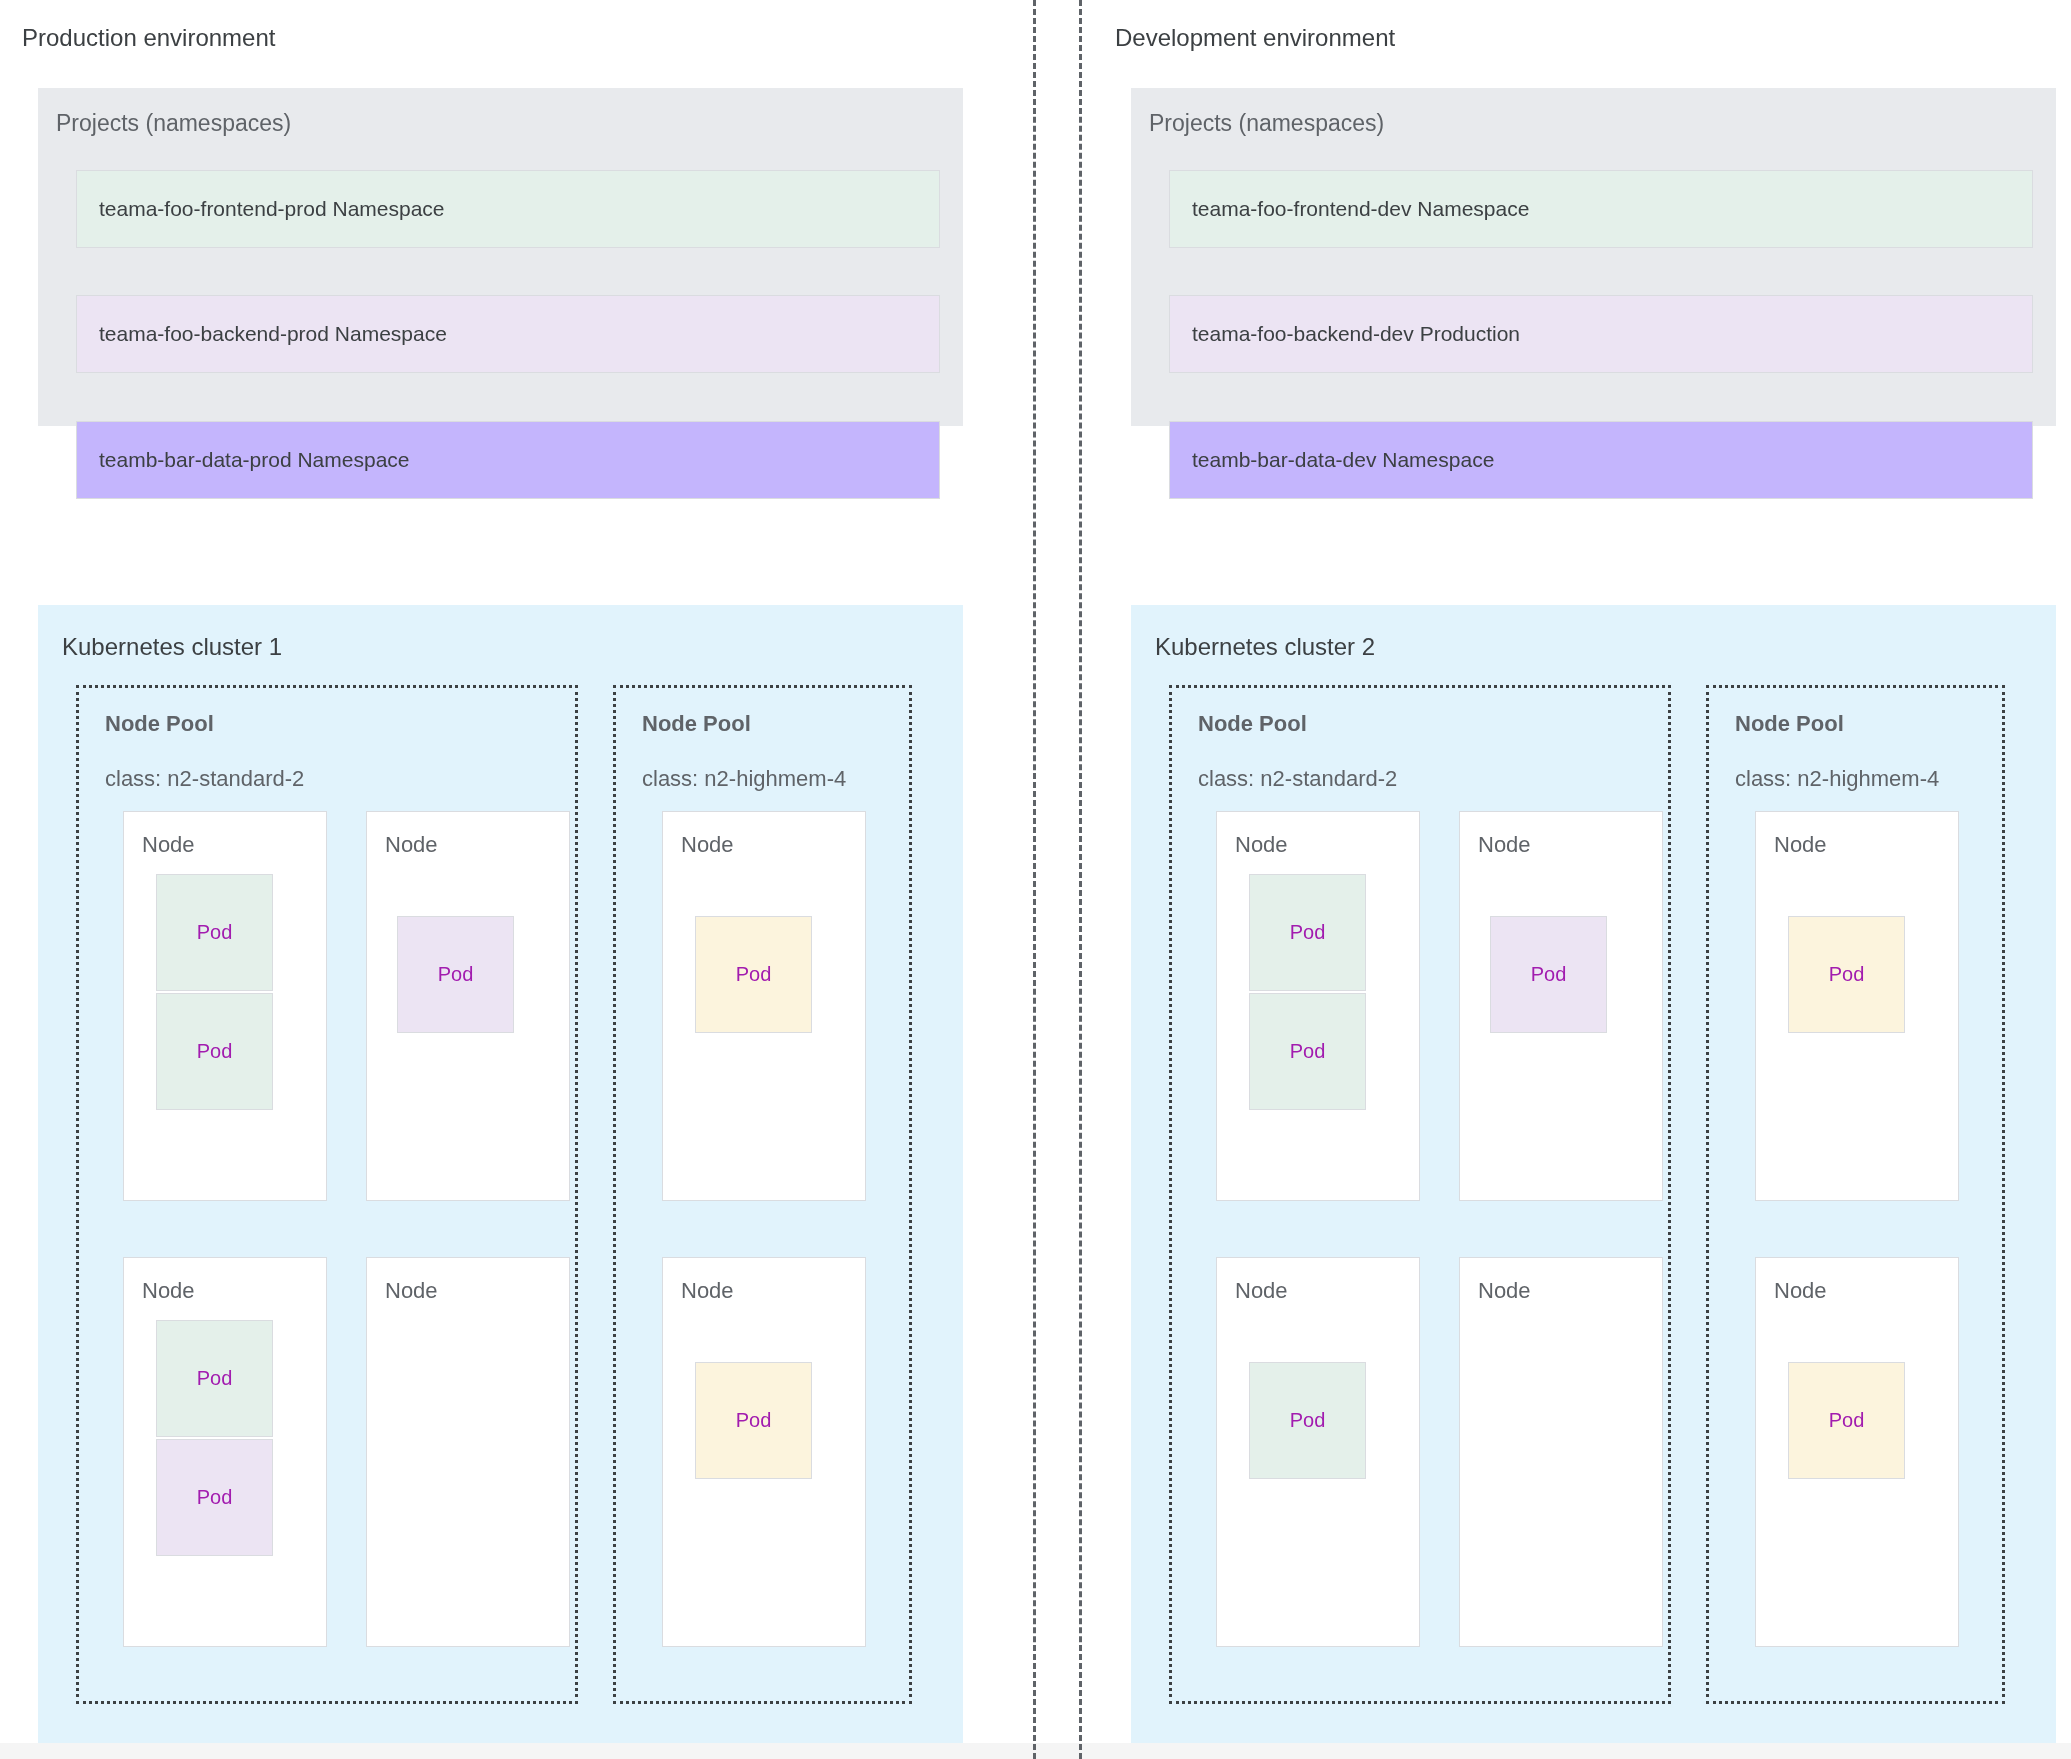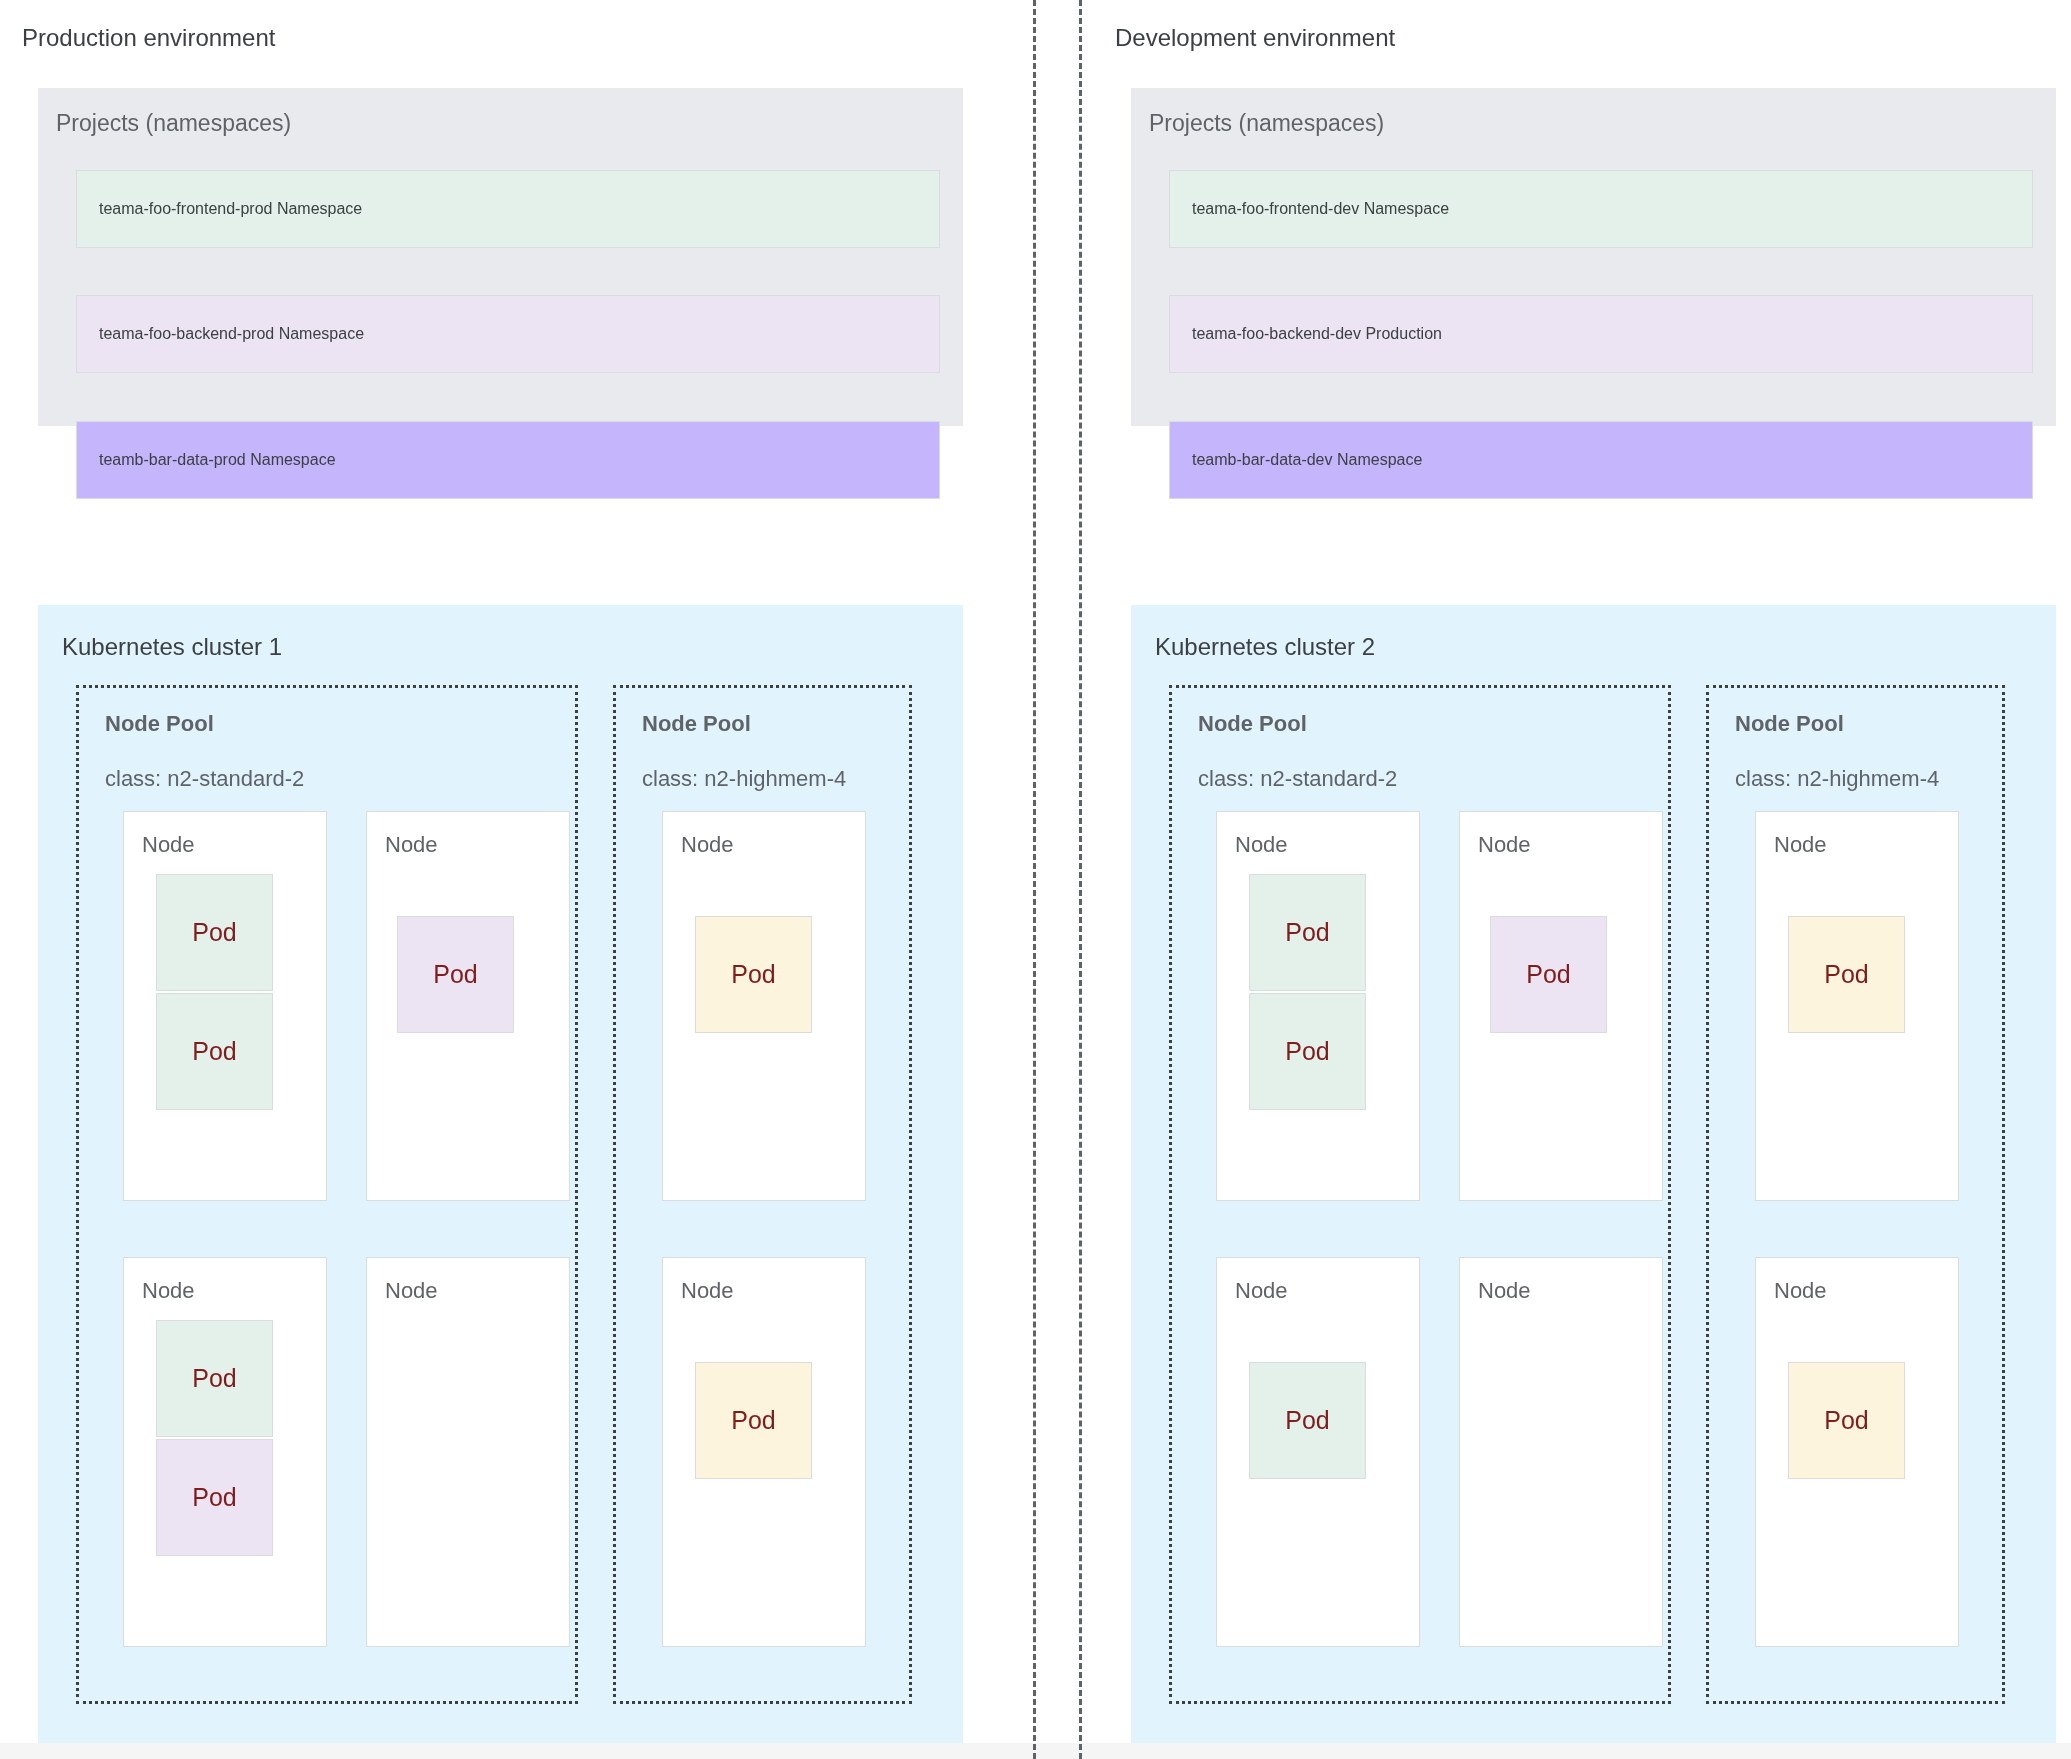--- a/index.html
+++ b/index.html
@@ -83,21 +83,21 @@
     width: 864px;
     height: 78px;
     border: 1px solid #dadce0;
     box-sizing: border-box;
   }
   .ns-row .ns-label {
     position: absolute;
     left: 22px;
     top: 50%;
     transform: translateY(-50%);
-    font-size: 16px;
+    font-size: 21px;
     color: #3c4043;
     white-space: nowrap;
   }
   .ns-row.r0 { top: 82px; }
   .ns-row.r1 { top: 207px; }
   .ns-row.r2 { top: 333px; }
   .ns-green  { background: #e4f0ea; }
   .ns-purple { background: #ece4f3; padding-left: 36px; }
   .ns-yellow { background: #c4b5fd; }
 
@@ -172,22 +172,22 @@
   .node.r0 { top: 123px; }
   .node.r1 { top: 569px; }
 
   
   .pod {
     position: absolute;
     width: 117px;
     height: 117px;
     border: 1px solid #dadce0;
     box-sizing: border-box;
-    font-size: 25px;
-    color: #7f1d1d;
+    font-size: 20px;
+    color: #a21caf;
     display: flex;
     align-items: center;
     justify-content: center;
   }
   .pod.green  { background: #e4f0ea; }
   .pod.purple { background: #ece4f3; }
   .pod.yellow { background: #fcf4dd; }
   
   .pod.slot-top    { top: 62px;  }
   .pod.slot-bottom { top: 181px; }

